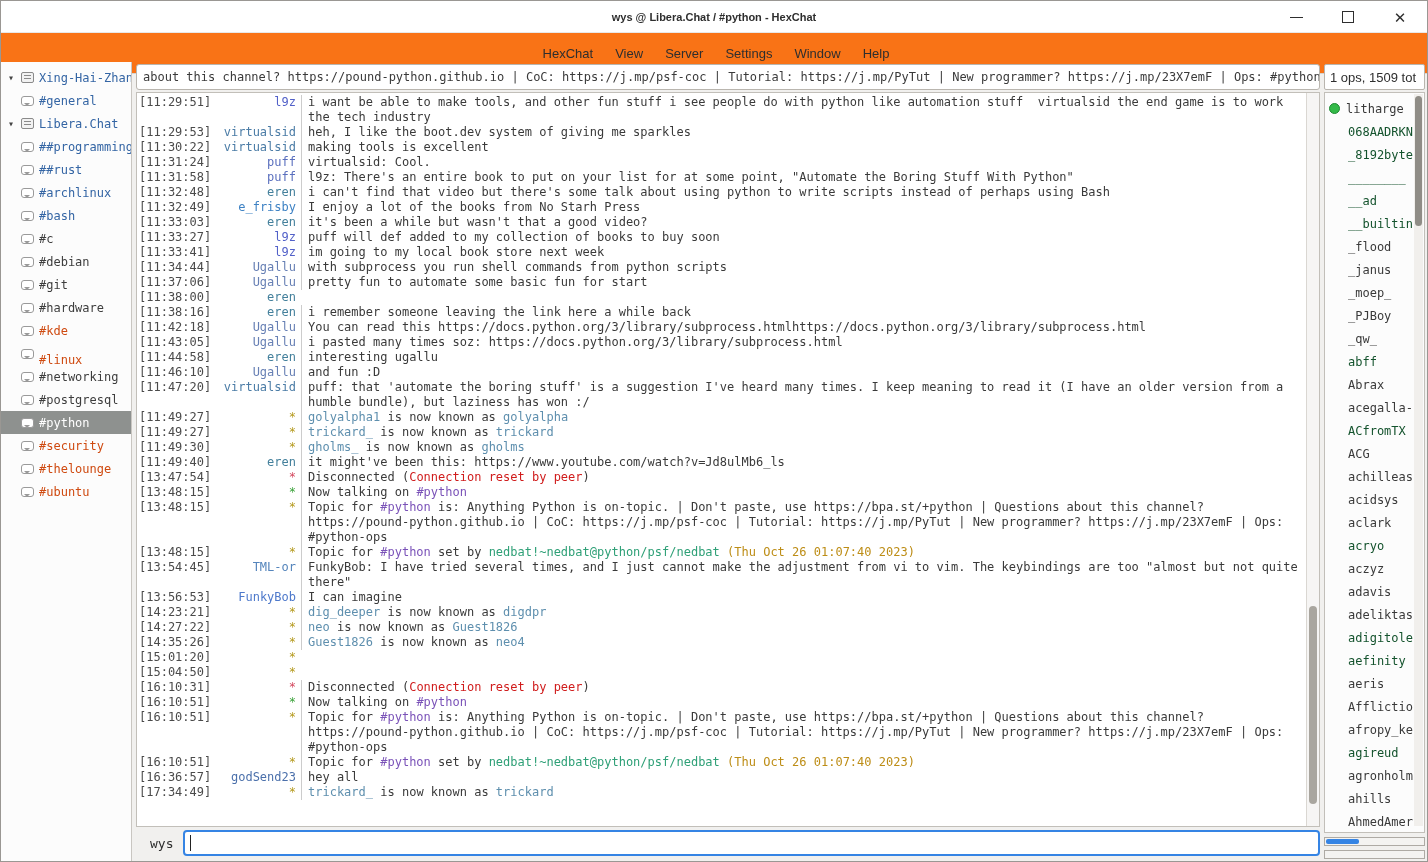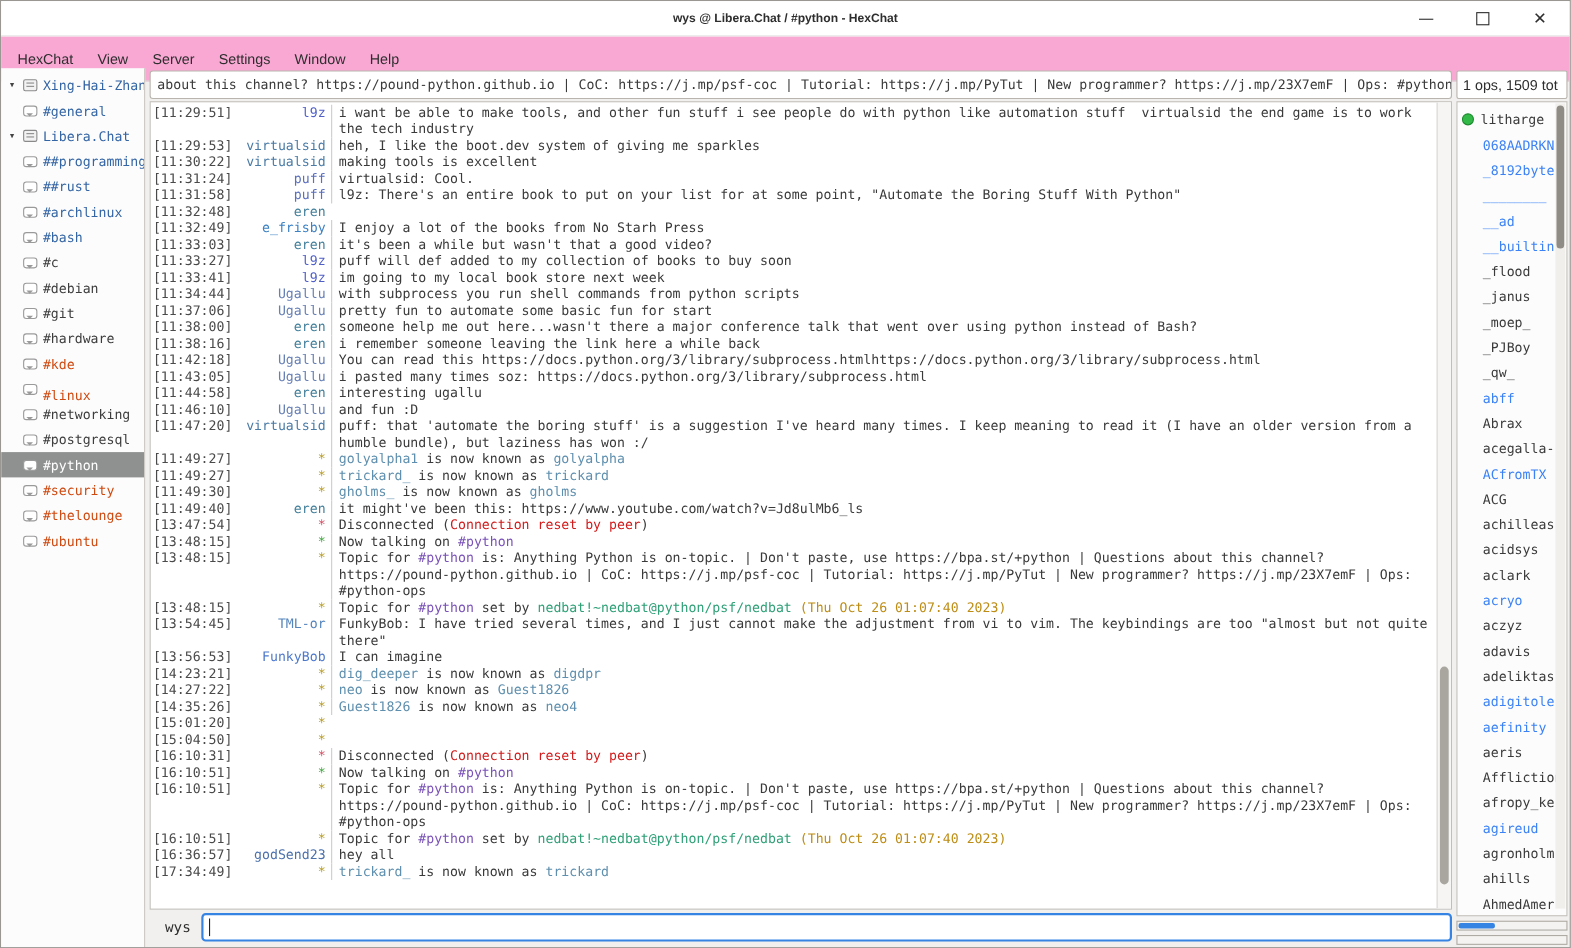--- a/index.html
+++ b/index.html
@@ -16,22 +16,22 @@
     justify-content:center; position:relative; border-bottom:1px solid #e8e8e8;
   }
   .titlebar .title { font-weight:bold; font-size:11px; color:#2e2e2e; }
   .winbtns { position:absolute; right:8px; top:0; height:32px; display:flex; align-items:center; gap:30px; padding-right:8px;}
   .winbtn { width:22px; height:22px; display:flex; align-items:center; justify-content:center; color:#2e2e2e; font-size:14px; cursor:default;}
   .glyph-min { width:13px; height:1px; background:#2e2e2e; }
   .glyph-max { width:12px; height:12px; border:1.5px solid #2e2e2e; }
   .glyph-close { font-size:15px; line-height:1; }
   
   .menubar {
-    height:41px; background:#f9a8d4; border-bottom:1px solid #d6d3cf;
-    display:flex; align-items:center; padding-left:4px; font-size:13px; color:#2e2e2e;
+    height:41px; background:#f97316; border-bottom:1px solid #d6d3cf;
+    display:flex; align-items:center; padding-left:4px; font-size:13px; color:#2e2e2e;justify-content:center;
   }
   .menu-item { padding:4px 11px; }
   
   .main { position:absolute; top:61px; left:0; right:0; bottom:0; display:flex; }
   
   .treepanel {
     width:131px; background:#fcfcfc; border-right:1px solid #c9c6c1;
     overflow:hidden; padding-top:4px; font-family:"DejaVu Sans Mono", monospace; font-size:12px;
   }
   .tree-row { height:23px; display:flex; align-items:center; white-space:nowrap; overflow:hidden; }
@@ -69,21 +69,21 @@
   .rightpanel { width:104px; display:flex; flex-direction:column; padding:2px 2px 2px 1px; }
   .opsbox { height:26px; background:#ffffff; border:1px solid #b9b5ae; border-radius:2px;
     font-size:13px; color:#2e2e2e; display:flex; align-items:center; padding-left:5px; white-space:nowrap; overflow:hidden;}
   .userswrap { flex:1; margin-top:2px; background:#fcfcfc; border:1px solid #c2bfb9; position:relative; overflow:hidden;}
   .userlist { position:absolute; inset:4px 10px 0 4px; overflow:hidden;
     font-family:"DejaVu Sans Mono", monospace; font-size:12px; }
   .urow { height:23px; display:flex; align-items:center; white-space:nowrap; overflow:hidden;}
   .udot { flex:0 0 11px; height:11px; border-radius:50%; background:#33b948; border:1px solid #1d8a30; margin-right:6px;}
   .uspace { flex:0 0 19px; }
   .uname { color:#3a3a3a; }
-  .urow.away .uname { color:#3b82f6; }
+  .urow.away .uname { color:#14532d; }
   .uvscroll { position:absolute; top:1px; right:1px; width:9px; height:99%; background:#f1efec;}
   .uvthumb { position:absolute; left:1px; right:1px; top:2px; height:130px; border-radius:4px; background:#8f8c86; }
   .meter { height:9px; border:1px solid #aeaaa4; background:#f4f3f1; margin-top:4px; position:relative;}
   .meter .fill { position:absolute; left:1px; top:1px; bottom:1px; border-radius:2px; }
 </style>
 </head>
 <body>
 
 <div class="titlebar">
   <span class="title">wys @ Libera.Chat / #python - HexChat</span>
@@ -216,20 +216,21 @@
             <span class="c-msg"><span>virtualsid: Cool.</span></span>
           </div>
           <div class="crow">
             <span class="c-ts">[11:31:58]</span>
             <span class="c-nick" style="color: rgb(90, 111, 190);">puff</span>
             <span class="c-msg"><span>l9z: There's an entire book to put on your list for at some point, "Automate the Boring Stuff With Python"</span></span>
           </div>
           <div class="crow">
             <span class="c-ts">[11:32:48]</span>
             <span class="c-nick" style="color: rgb(68, 128, 156);">eren</span>
+            <span class="c-msg"><span>i can't find that video but there's some talk about using python to write scripts instead of perhaps using Bash</span></span>
           </div>
           <div class="crow">
             <span class="c-ts">[11:32:49]</span>
             <span class="c-nick" style="color: rgb(62, 130, 196);">e_frisby</span>
             <span class="c-msg"><span>I enjoy a lot of the books from No Starh Press</span></span>
           </div>
           <div class="crow">
             <span class="c-ts">[11:33:03]</span>
             <span class="c-nick" style="color: rgb(68, 128, 156);">eren</span>
             <span class="c-msg"><span>it's been a while but wasn't that a good video?</span></span>
@@ -250,21 +251,20 @@
             <span class="c-msg"><span>with subprocess you run shell commands from python scripts</span></span>
           </div>
           <div class="crow">
             <span class="c-ts">[11:37:06]</span>
             <span class="c-nick" style="color: rgb(102, 127, 180);">Ugallu</span>
             <span class="c-msg"><span>pretty fun to automate some basic fun for start</span></span>
           </div>
           <div class="crow">
             <span class="c-ts">[11:38:00]</span>
             <span class="c-nick" style="color: rgb(68, 128, 156);">eren</span>
-            <span class="c-msg"><span>someone help me out here...wasn't there a major conference talk that went over using python instead of Bash?</span></span>
           </div>
           <div class="crow">
             <span class="c-ts">[11:38:16]</span>
             <span class="c-nick" style="color: rgb(68, 128, 156);">eren</span>
             <span class="c-msg"><span>i remember someone leaving the link here a while back</span></span>
           </div>
           <div class="crow">
             <span class="c-ts">[11:42:18]</span>
             <span class="c-nick" style="color: rgb(102, 127, 180);">Ugallu</span>
             <span class="c-msg"><span>You can read this </span><span>https://docs.python.org/3/library/subprocess.htmlhttps://docs.python.org/3/library/subprocess.html</span></span>

